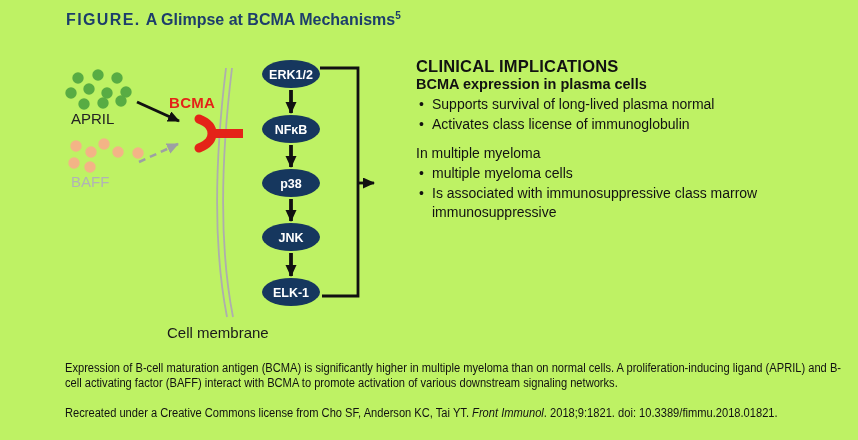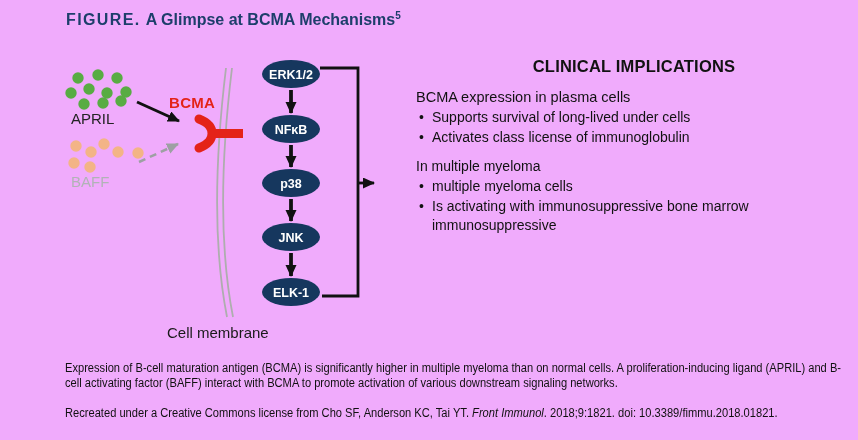--- a/index.html
+++ b/index.html
@@ -1,36 +1,36 @@
 <!DOCTYPE html>
 <html><head>
 <meta charset="utf-8">
 <style>
   html,body { margin:0; padding:0; background:#ffffff; }
   .page {
-    position:relative; width:858px; height:440px; background:#f0abfc;
+    position:relative; width:858px; height:440px; background:#bef264;
     font-family:"Liberation Sans", sans-serif; overflow:hidden;
   }
   
   .fig-title { position:absolute; left:66px; top:10px; font-size:16px; font-weight:700;
                color:#1d3e6b; white-space:nowrap; }
   .fig-title .lbl { letter-spacing:1.4px; margin-right:5px; }
   .fig-title sup { font-size:10px; }
   
   .diagram { position:absolute; left:0; top:0; width:410px; height:350px; }
   .diagram text { font-family:"Liberation Sans", sans-serif; }
   .ligand-label { font-size:15px; }
   .ligand-label.dark { fill:#232323; }
   .bcma-label { font-size:15px; font-weight:700; letter-spacing:0.3px; }
   .node-label { fill:#ffffff; font-size:12.5px; font-weight:700; text-anchor:middle; }
   .membrane-label { font-size:15px; fill:#1a1a1a; }
   
   .clinical { position:absolute; left:416px; top:57px; width:436px; color:#121212; }
-  .c-head { font-size:16.5px; font-weight:700; letter-spacing:0.2px;text-align:center; }
-  .c-sub  { margin-top:13px; font-size:14.5px; font-weight:400; }
+  .c-head { font-size:16.5px; font-weight:700; letter-spacing:0.2px; }
+  .c-sub  { font-size:14.5px; font-weight:700; }
   .c-sec-title { margin-top:11px; font-size:14px; }
   .c-sec-title.mm { }
   ul.c-list { margin:3px 0 0 0; padding:0; list-style:none; font-size:14px; }
   ul.c-list li { line-height:19.5px; padding-left:16px; position:relative; }
   ul.c-list li::before { content:"\2022"; position:absolute; left:3px; top:0; }
   .bl { display:block; }
   
   .caption { position:absolute; left:65px; top:361px; width:884px; margin:0;
              font-size:12.5px; line-height:14.5px; color:#111;
              transform:scaleX(0.89); transform-origin:0 0; }
@@ -131,31 +131,31 @@
     <line x1="358" y1="183" x2="374" y2="183" stroke="#111" stroke-width="2.8" marker-end="url(#arrow-black)"></line>
 
     <text class="membrane-label" x="167" y="338">Cell membrane</text>
   </svg>
 
   <div class="clinical">
     <div class="c-head">CLINICAL IMPLICATIONS</div>
     <div class="c-sub">BCMA expression in plasma cells</div>
 
     <ul class="c-list">
-      <li>Supports survival of long-lived under cells</li>
+      <li>Supports survival of long-lived plasma normal</li>
       <li>Activates class license of immunoglobulin</li>
     </ul>
 
     <div class="c-sec-title mm">In multiple myeloma</div>
     <ul class="c-list">
       <li>
         <span class="bl">multiple myeloma cells</span>
       </li>
       <li>
-        <span class="bl">Is activating with immunosuppressive bone marrow</span>
+        <span class="bl">Is associated with immunosuppressive class marrow</span>
         <span class="bl">immunosuppressive</span>
       </li>
     </ul>
   </div>
 
   <p class="caption">Expression of B-cell maturation antigen (BCMA) is significantly higher in multiple myeloma than on normal cells. A proliferation-inducing ligand (APRIL) and B-cell activating factor (BAFF) interact with BCMA to promote activation of various downstream signaling networks.</p>
   <p class="credit">
     <span>Recreated under a Creative Commons license from Cho SF, Anderson KC, Tai YT. </span><i>Front Immunol</i><span>. 2018;9:1821. doi: 10.3389/fimmu.2018.01821.</span>
   </p>
 

